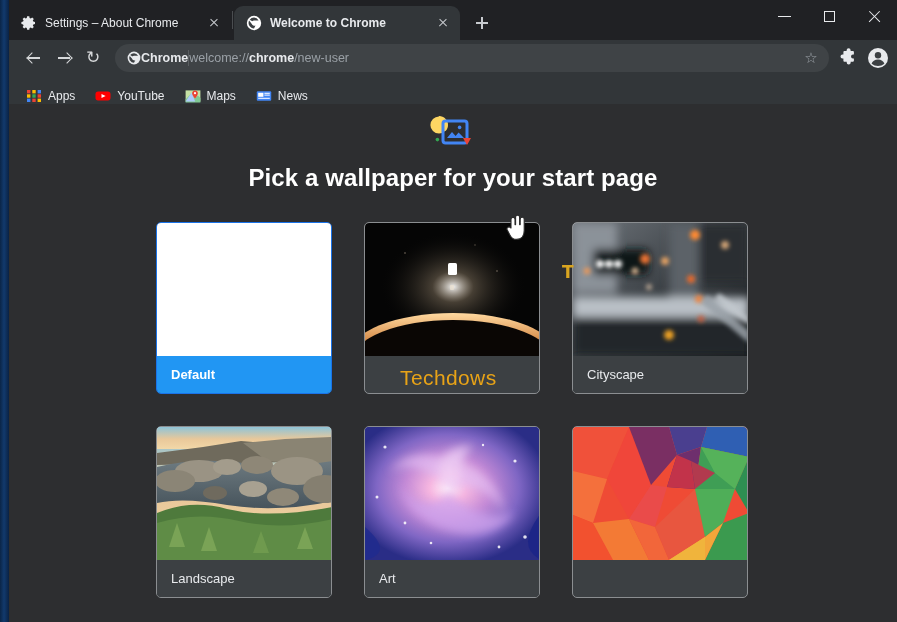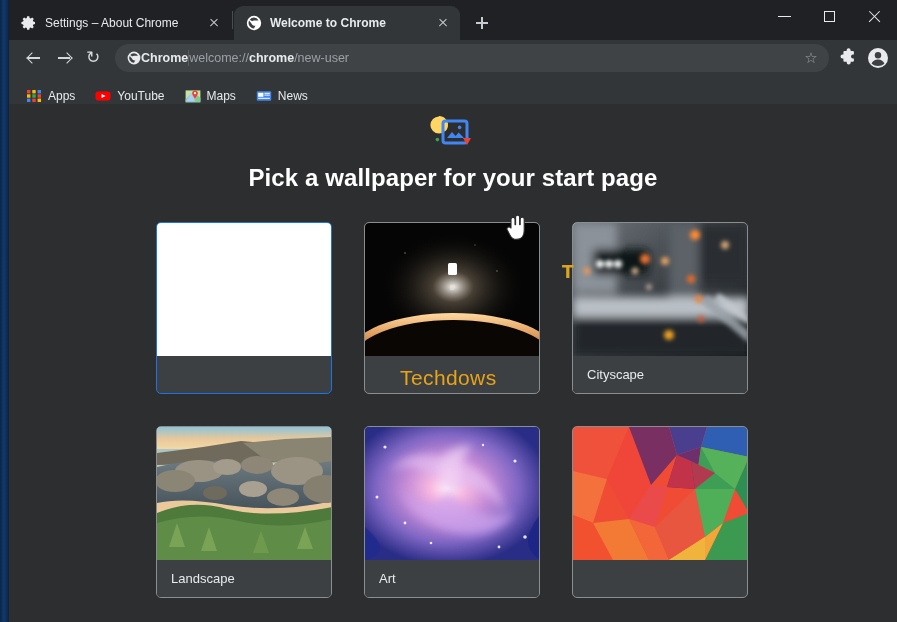--- a/index.html
+++ b/index.html
@@ -339,20 +339,21 @@
           <circle cx="12.4" cy="27.6" r="1.8" fill="#34a853"></circle>
         </svg>
       </div>
 
       <div class="page-title">Pick a wallpaper for your start page</div>
 
       <div class="grid">
 
         <div class="tile selected">
           <div class="thumb" style="background:#ffffff;"></div>
+          <div class="tile-label">Default</div>
         </div>
 
         <div class="tile">
           <div class="thumb">
             <svg viewBox="0 0 176 133" width="176" height="133" preserveAspectRatio="none">
               <defs>
                 <radialGradient id="glow" cx="50%" cy="48%" r="42%">
                   <stop offset="0%" stop-color="#ffffff" stop-opacity=".95"></stop>
                   <stop offset="28%" stop-color="#bfa98a" stop-opacity=".35"></stop>
                   <stop offset="100%" stop-color="#000000" stop-opacity="0"></stop>

